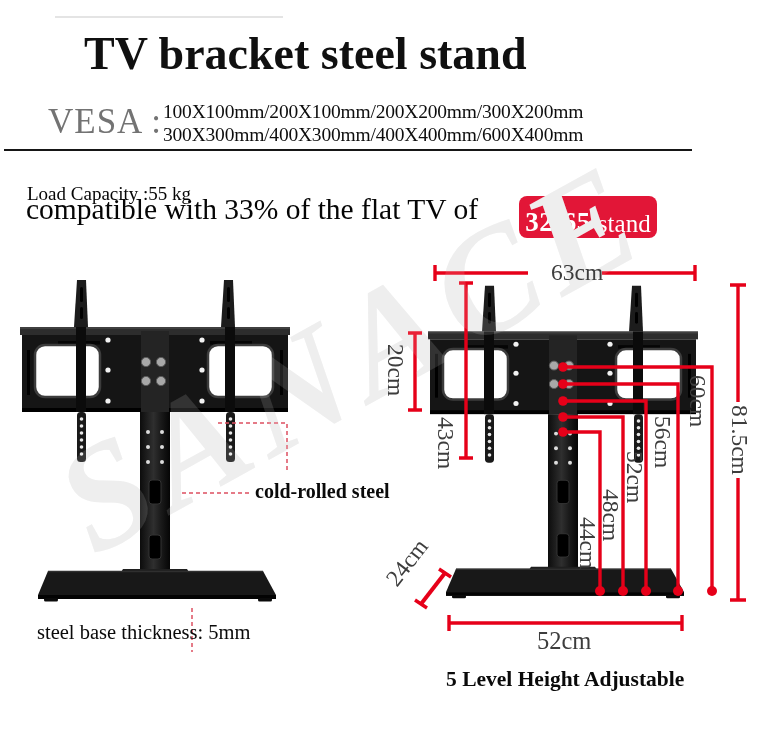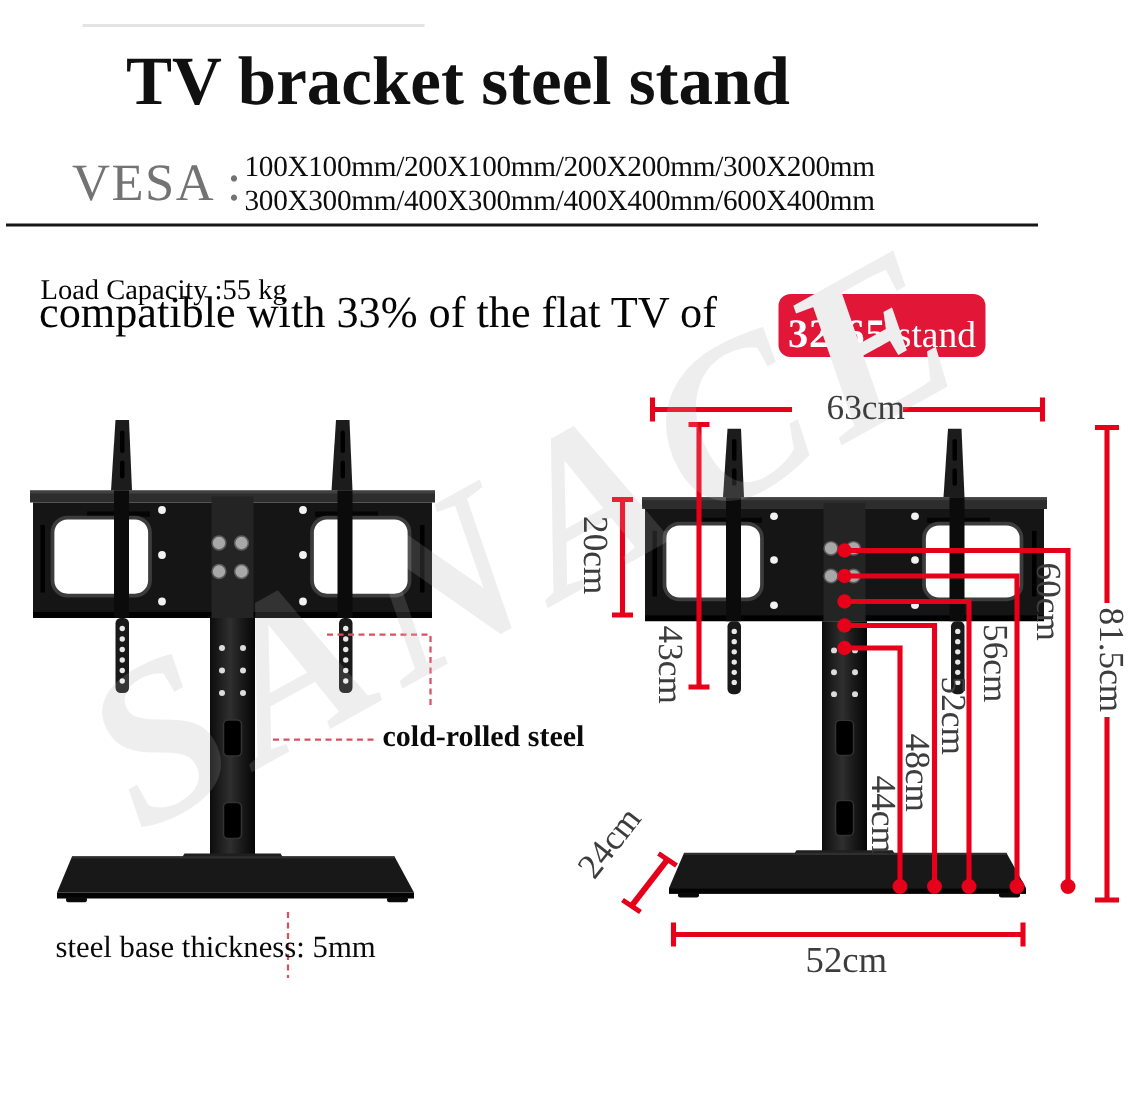--- a/index.html
+++ b/index.html
@@ -179,20 +179,21 @@
       <circle cx="646" cy="591" r="5"></circle>
         <circle cx="678" cy="591" r="5"></circle>
       <circle cx="712" cy="591" r="5"></circle>
     </g>
   </svg>
 
   <div class="abs wm wm-over">SANACE</div>
 
   <div class="abs note-bold" style="left:255px;top:480px;text-align:center;">cold-rolled steel</div>
   <div class="abs note-reg" style="left:37px;top:621px;">steel base thickness: 5mm</div>
+  <div class="abs adjust" style="left:446px;top:667px;">5 Level Height Adjustable</div>
 
   <div class="abs dimtext" style="left:551px;top:259px;">63cm</div>
   <div class="abs dimtext vdim" style="left:409px;top:344px;">20cm</div>
   <div class="abs dimtext vdim" style="left:459px;top:417px;">43cm</div>
   <div class="abs dimtext vdim" style="left:711px;top:375px;">60cm</div>
   <div class="abs dimtext vdim" style="left:676px;top:416px;">56cm</div>
   <div class="abs dimtext vdim" style="left:648px;top:451px;">52cm</div>
   <div class="abs dimtext vdim" style="left:624px;top:489px;">48cm</div>
   <div class="abs dimtext vdim" style="left:601px;top:517px;">44cm</div>
   <div class="abs dimtext vdim" style="left:753px;top:405px;">81.5cm</div>

